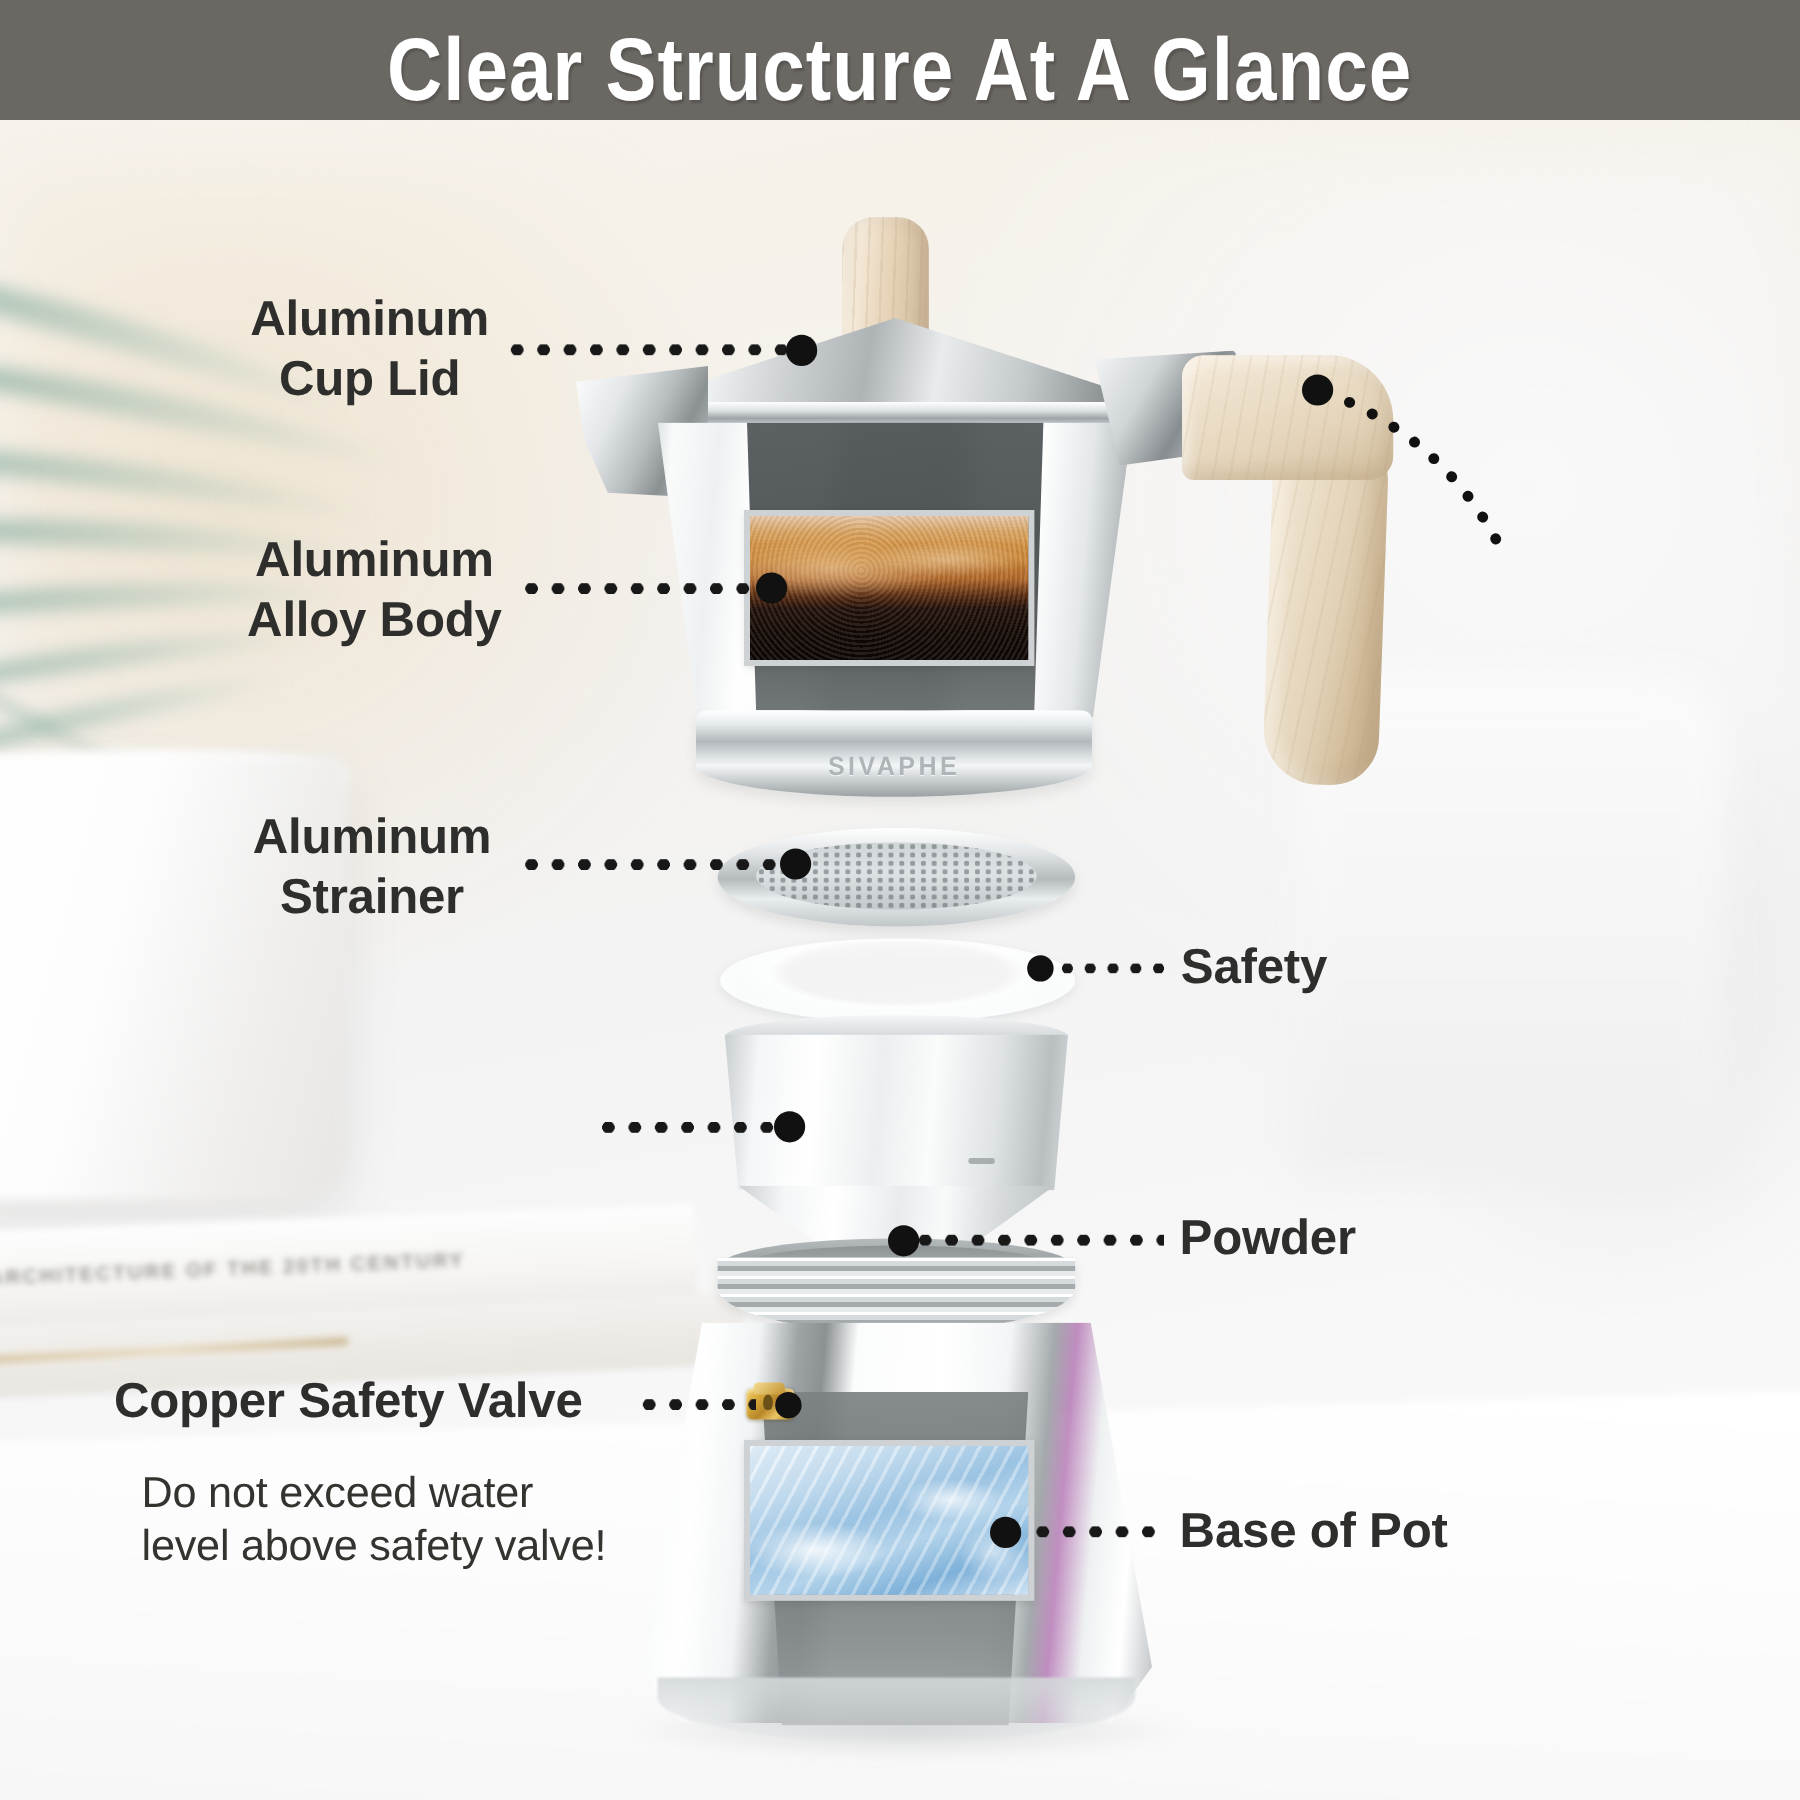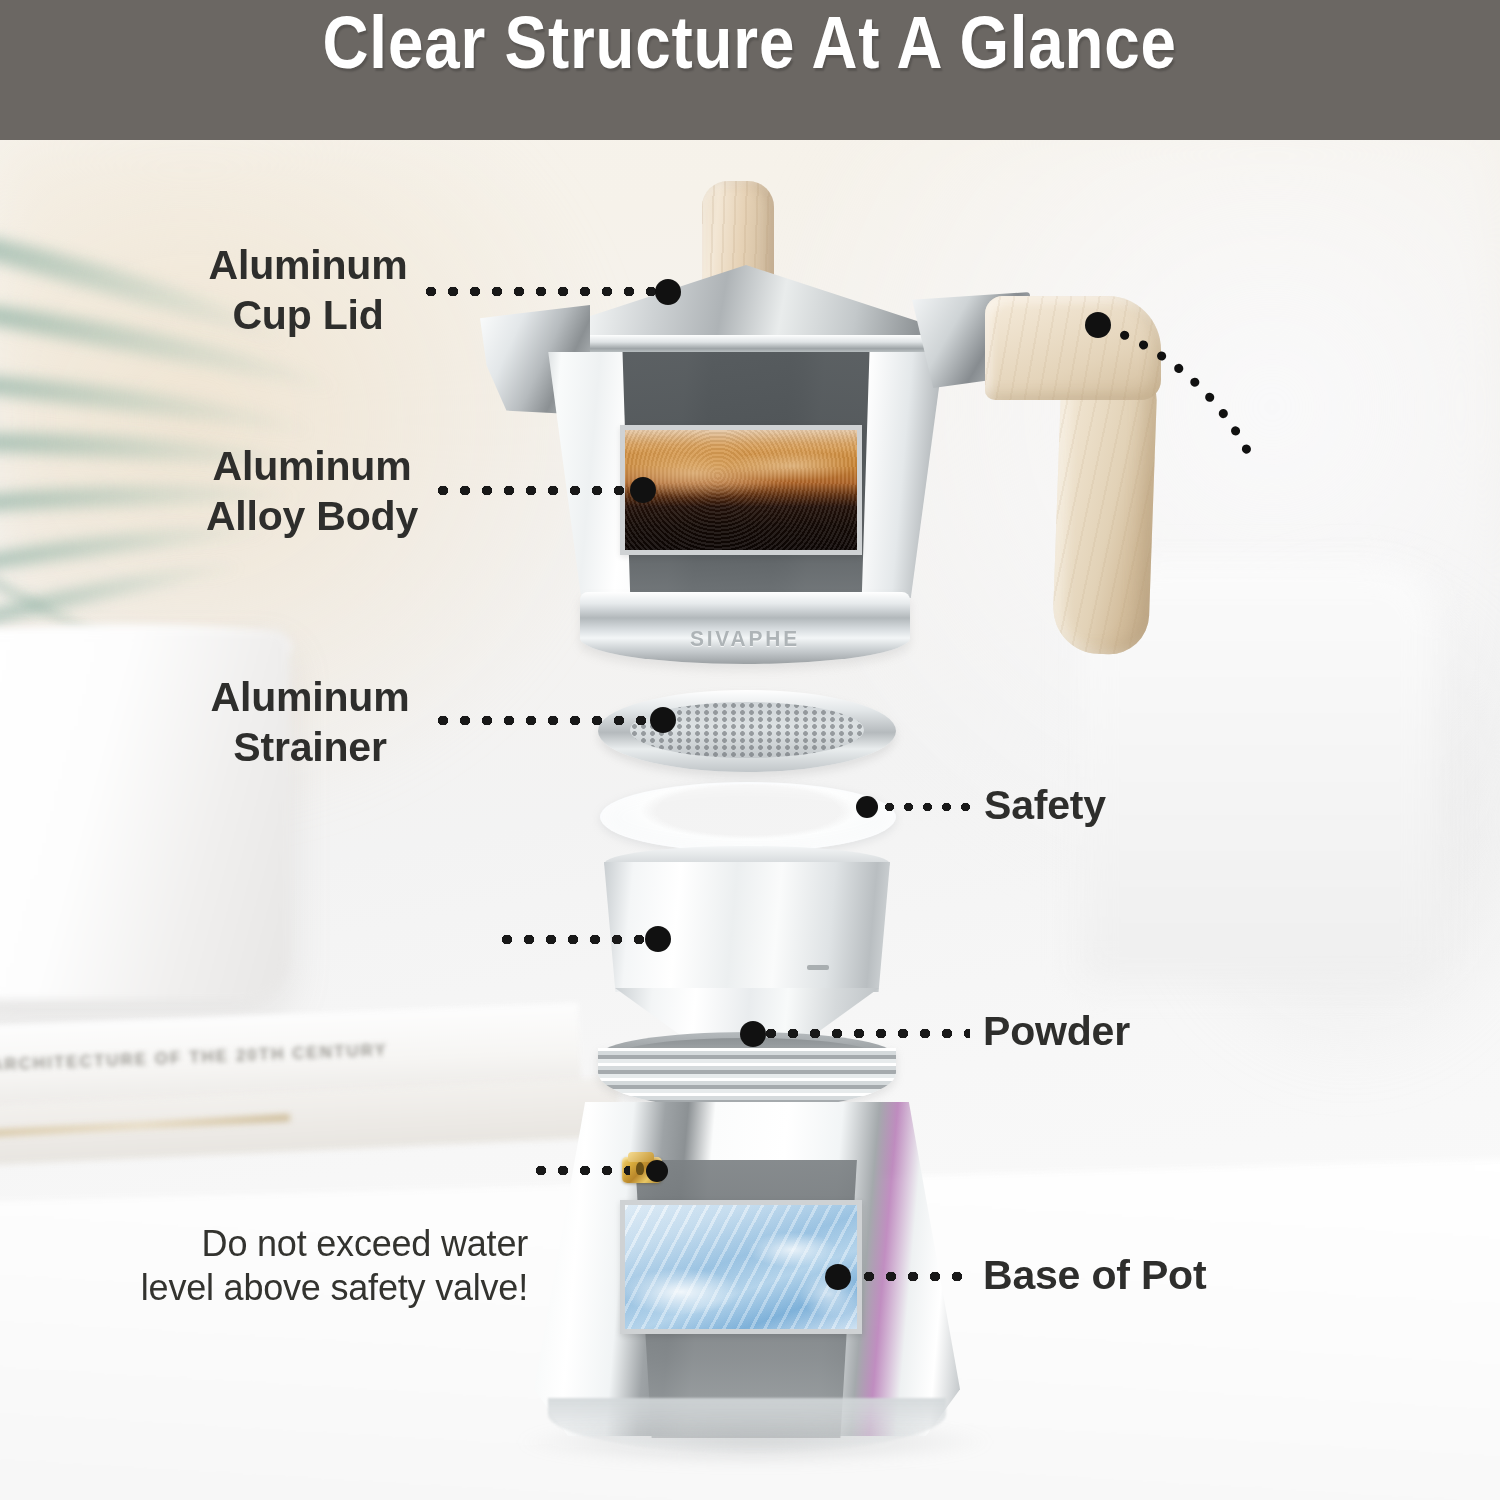--- a/index.html
+++ b/index.html
@@ -87,23 +87,23 @@
     filter:blur(30px);
   }
   .bg-softpanel{
     position:absolute; right:60px; top:560px; width:360px; height:420px;
     background:linear-gradient(180deg,#fbfbfb,#efefef);
     border-radius:60px 60px 12px 12px; filter:blur(16px);
   }
 
   
   .banner{
-    position:absolute; left:0; top:0; width:1500px; height:140px;
+    position:absolute; left:0; top:0; width:1500px; height:100px;
     background:#6b6763;
-    display:flex; align-items:flex-start; justify-content:center;
+    display:flex; align-items:flex-end; justify-content:center;
   }
   .banner-title{
     color:#ffffff;
     font-family:"Liberation Sans Narrow","Liberation Sans", sans-serif;
     font-weight:bold;
     font-size:74px;
     letter-spacing:1px;
     transform:scaleX(.86);
     text-shadow:2px 3px 2px rgba(0,0,0,.18);
     white-space:nowrap;
@@ -510,19 +510,20 @@
 
 
   <div class="label" style="left:203px; top:672px; text-align:center; width:214px;">Aluminum
 Strainer</div>
 
   <div class="label" style="left:984px; top:780px;">Safety</div>
 
 
   <div class="label" style="left:983px; top:1006px;">Powder</div>
 
-
-  <div class="label sm" style="left:118px; top:1222px; text-align:right; width:410px;">Do not exceed water
+  <div class="label" style="left:95px; top:1142px;">Copper Safety Valve</div>
+
+  <div class="label sm" style="left:118px; top:1222px; text-align:left; width:410px;">Do not exceed water
 level above safety valve!</div>
 
   <div class="label" style="left:983px; top:1250px;text-align:center;">Base of Pot</div>
 
 </div>
 
 </body></html>

